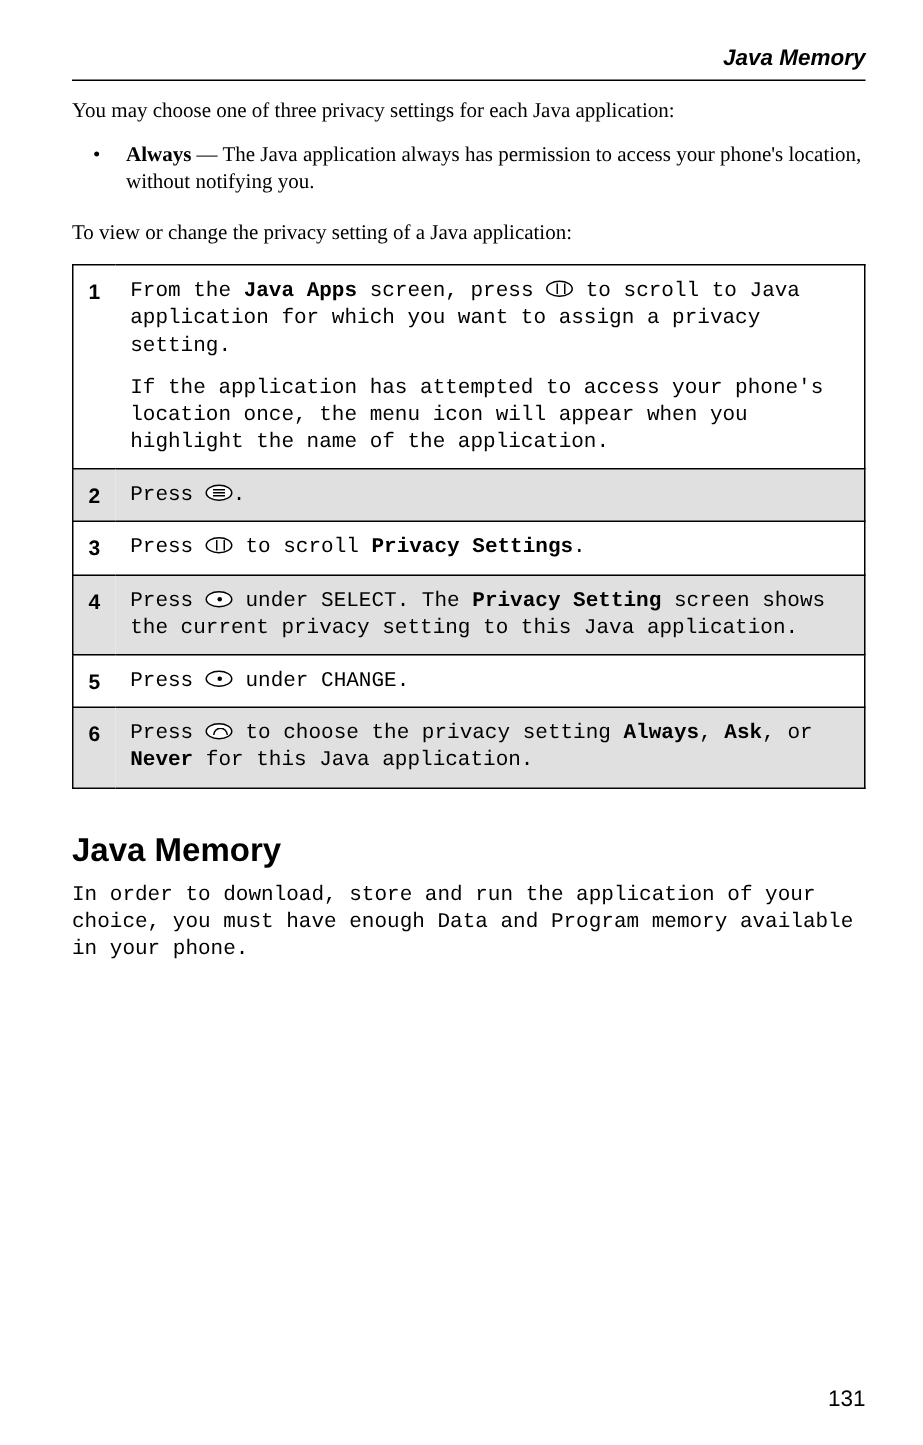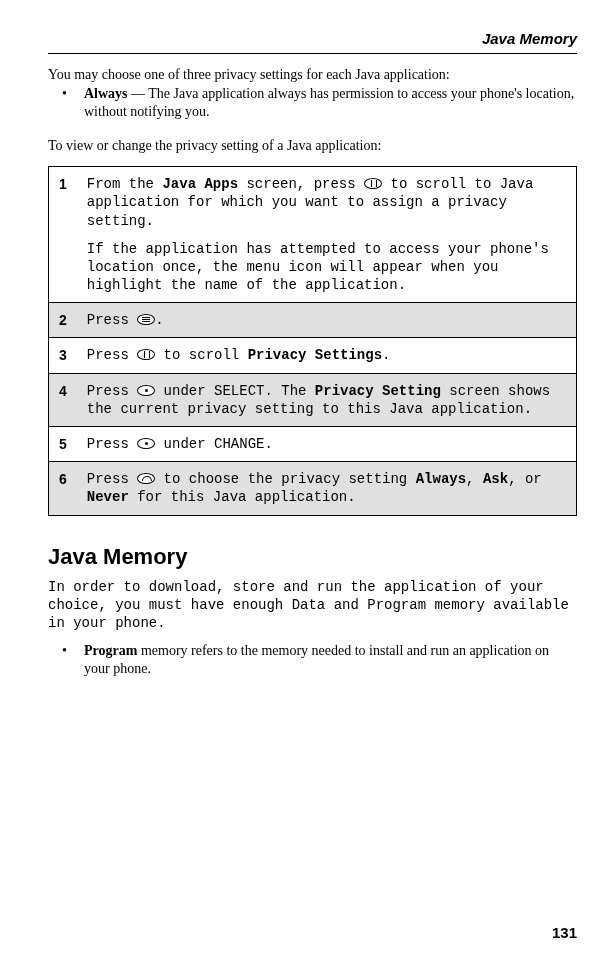--- a/index.html
+++ b/index.html
@@ -13,21 +13,21 @@
     }
     .header-label {
       text-align: right;
       font-family: Arial, Helvetica, sans-serif;
       font-weight: bold;
       font-style: italic;
       font-size: 15px;
       margin-bottom: 6px;
     }
     .hr { border: none; border-top: 1px solid #000; margin-bottom: 12px; }
-    .intro-text { font-size: 14px; line-height: 1.35; margin-bottom: 0; }
+    .intro-text { font-size: 14px; line-height: 1.35; margin-bottom: 10px; }
     ul.privacy-list { list-style: none; padding-left: 14px; margin-bottom: 16px; }
     ul.privacy-list li { position: relative; padding-left: 22px; margin-bottom: 10px; font-size: 14px; line-height: 1.3; }
     ul.privacy-list li::before { content: "•"; position: absolute; left: 0; top: 0; }
     .bold { font-weight: bold; }
     .instruction { font-size: 14px; margin-bottom: 10px; line-height: 1.35; }
     table.steps { border-collapse: collapse; width: 100%; margin-bottom: 28px; }
     table.steps td { border: 1px solid #000; padding: 8px 10px; font-size: 14px; vertical-align: top; line-height: 1.3; }
     table.steps td.num { width: 28px; text-align: center; font-family: Arial, Helvetica, sans-serif; font-weight: bold; border-right: none; }
     table.steps td.body { border-left: none; font-family: Liberation Mono, monospace; }
     table.steps tr.shaded td { background: #e0e0e0; }
@@ -40,21 +40,21 @@
     }
     .body-para { font-size: 14px; line-height: 1.3; margin-bottom: 10px; font-family: Liberation Mono, monospace; }
     ul.memory-list { list-style: none; padding-left: 14px; }
     ul.memory-list li { position: relative; padding-left: 22px; margin-bottom: 10px; font-size: 14px; line-height: 1.3; }
     ul.memory-list li::before { content: "•"; position: absolute; left: 0; top: 0; }
     .page-number {
       position: absolute;
       bottom: 22px;
       right: 38px;
       font-family: Arial, Helvetica, sans-serif;
-      font-weight: bold;
+      font-weight: normal;
       font-size: 15px;
     }
     .icon-ellipse {
       display: inline-block;
       width: 18px; height: 11px;
       border: 1px solid #000;
       border-radius: 50%;
       vertical-align: -1px;
       position: relative;
       background: #fff;
@@ -147,16 +147,15 @@
       <span>Press </span><span class="icon-ellipse arc"></span><span> to choose the privacy setting </span><span class="bold">Always</span><span>, </span><span class="bold">Ask</span><span>, or </span><span class="bold">Never</span><span> for this Java application.</span>
     </td>
   </tr>
 </tbody>
   </table>
 
 <h2 class="section-heading">Java Memory</h2>
 <p class="body-para">In order to download, store and run the application of your choice, you must have enough Data and Program memory available in your phone.</p>
 
 <ul class="memory-list">
-  <li><span class="bold">Program</span><span> memory refers to the memory needed to install and run an application on your phone.</span></li>
 </ul>
 
 <div class="page-number">131</div>
 
 </body></html>

